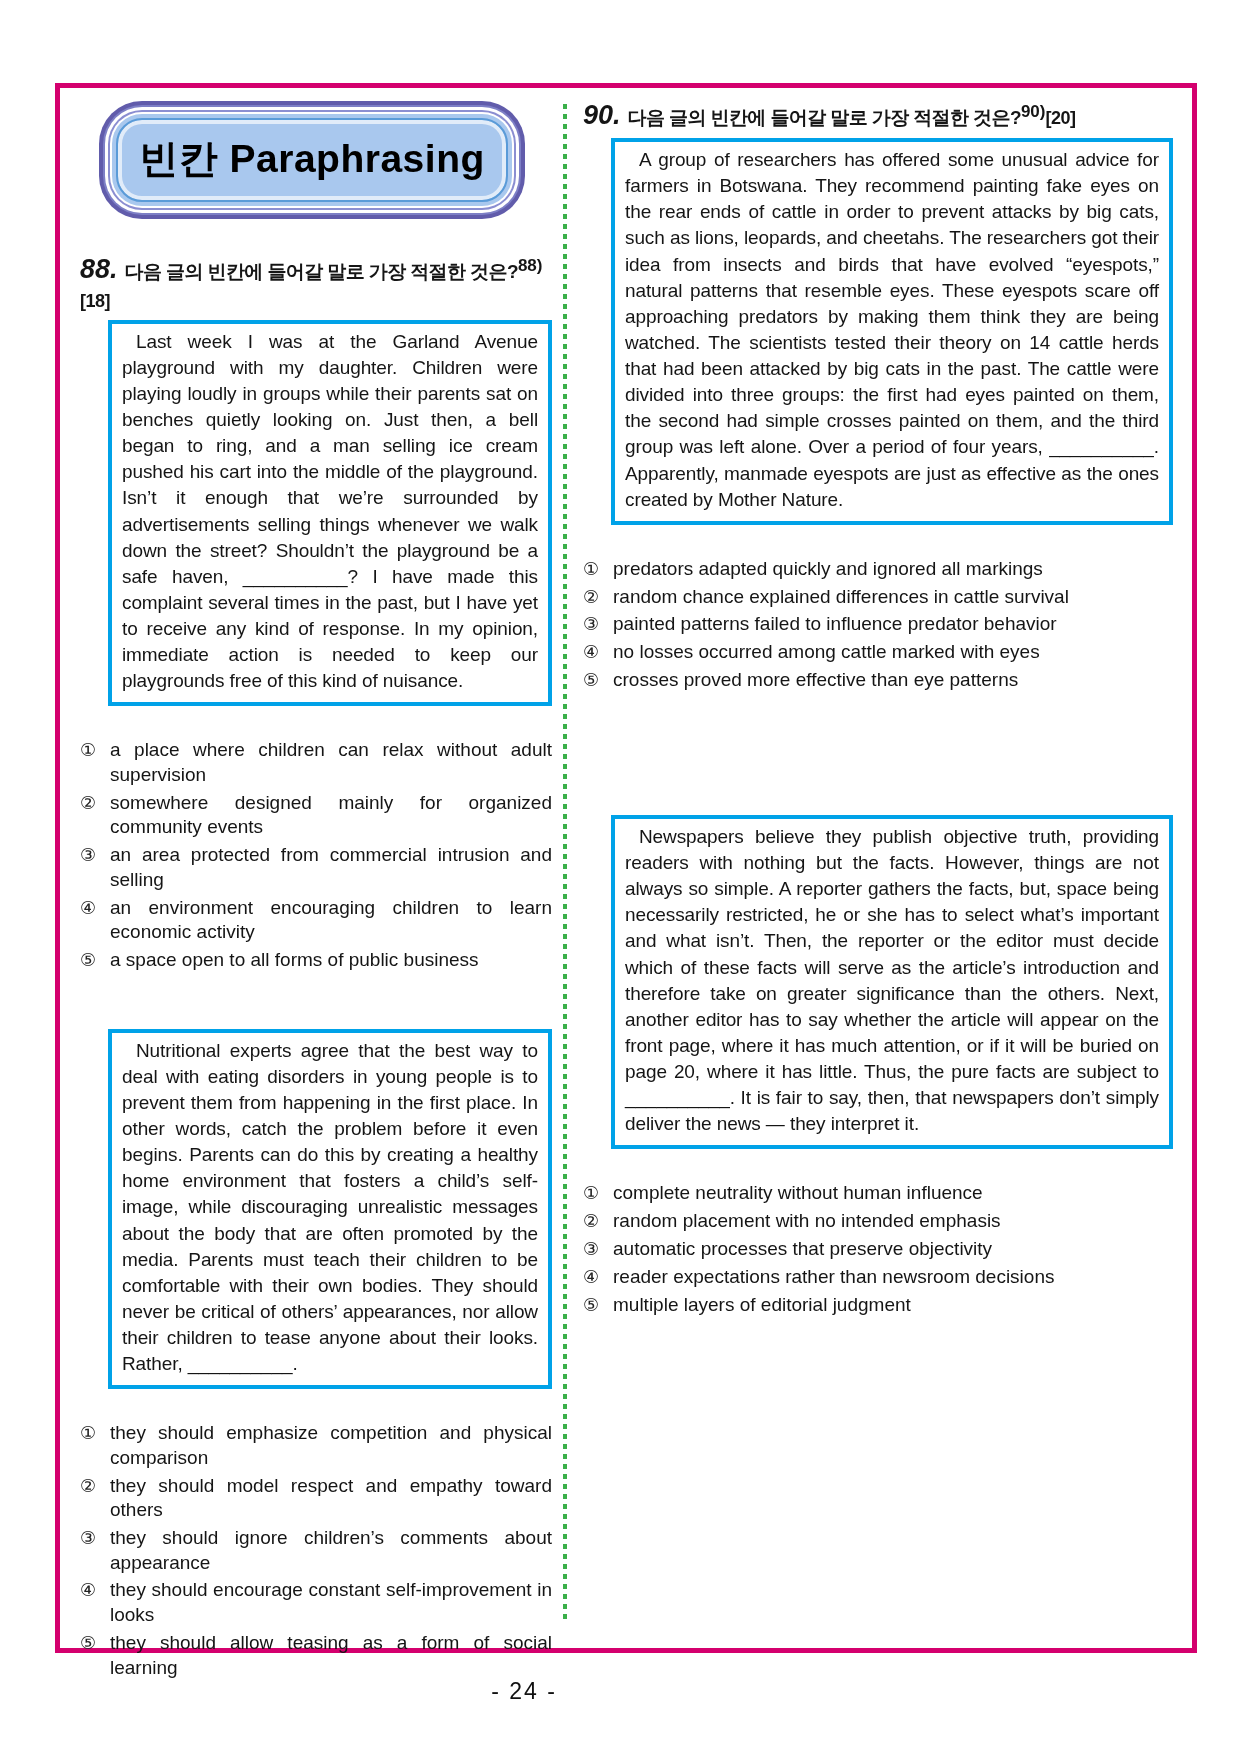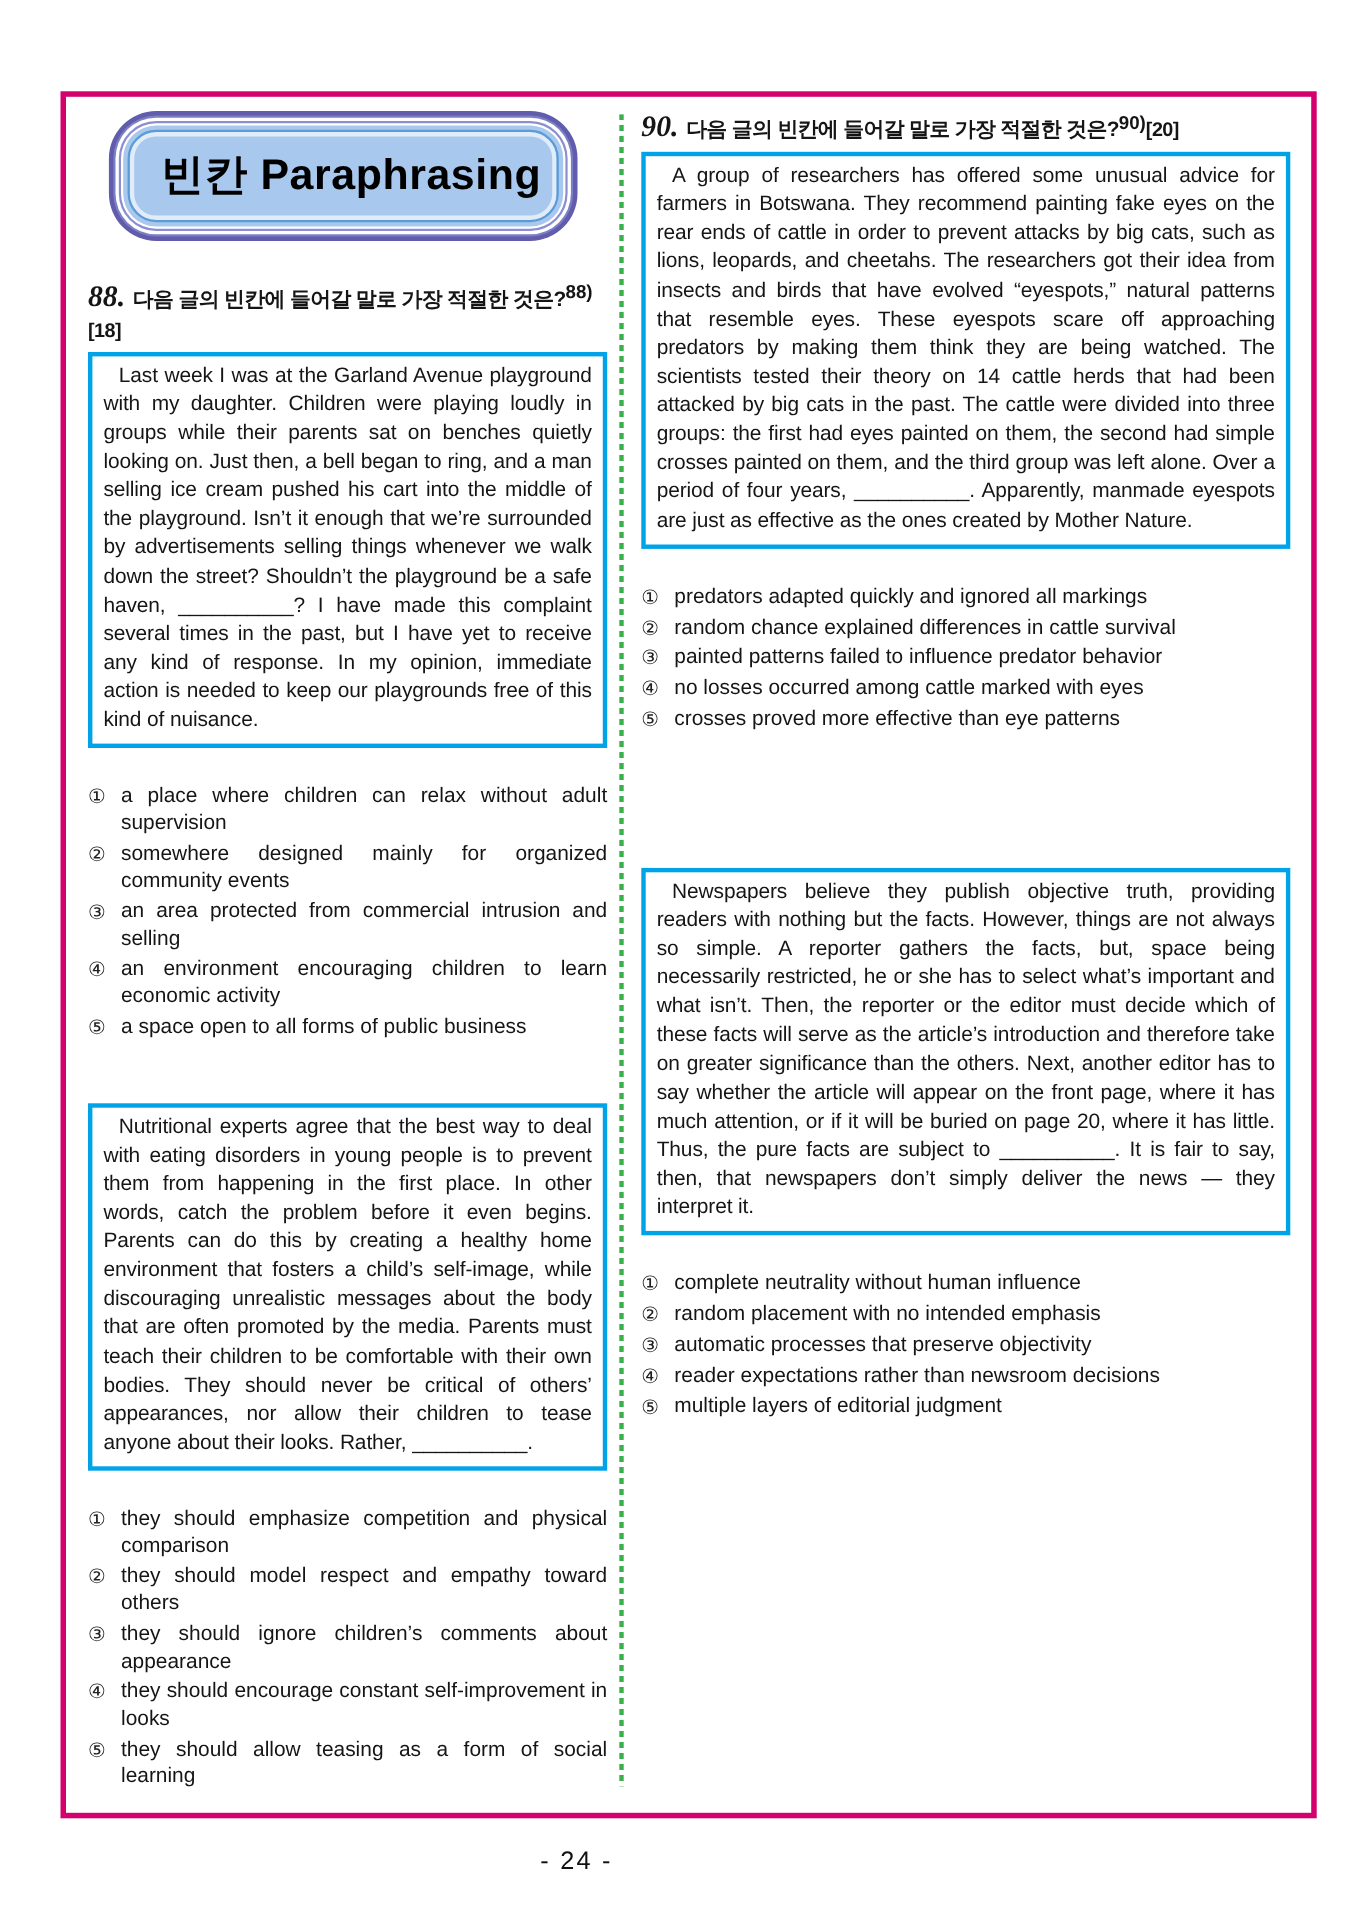--- a/index.html
+++ b/index.html
@@ -21,49 +21,50 @@
   .col-right{position:absolute;left:523px;top:12px;width:590px;}
 
   
   .title-wrap{padding:18px 0 0 22px;margin-bottom:52px;}
   .title-box{
     width:360px;
     background:#a9c8ee;
     border:2px solid #5a9bd8;
     border-radius:26px;
     padding:12px 14px 14px;
-    text-align:right;
+    text-align:center;
     box-shadow:
       inset 0 0 0 4px rgba(255,255,255,.65),
       0 0 0 4px #a9c8ee,
       0 0 0 6px #ffffff,
       0 0 0 8px #8b8ed1,
       0 0 0 11px #ffffff,
       0 0 0 13px #7d7fc6,
       0 0 0 17px #615cab;
     margin-left:14px;
   }
   .title-text{
     font-size:39px;font-weight:bold;color:#000;letter-spacing:.5px;
     white-space:nowrap;
   }
 
   
   .question{margin-bottom:56px;}
   .q-header{margin:0 0 7px 0;font-weight:normal;line-height:1.15;}
   .q-num{
-    font-family:Liberation Serif, serif;
+    font-family:Liberation Sans, sans-serif;
     font-style:italic;font-weight:bold;font-size:27px;margin-right:7px;
   }
   .q-prompt{font-size:19px;font-weight:600;letter-spacing:-0.6px;}
   .q-footnote{font-size:17px;font-weight:700;position:relative;top:-7px;}
   .q-tag{font-size:18px;font-weight:600;letter-spacing:-0.5px;text-align:center;}
   .passage-box{
     box-sizing:border-box;border:4px solid #00a2e8;background:#fff;
     padding:5px 10px 8px 10px;
+    margin-left:28px;
   }
   .passage{
     margin:0;font-size:19px;line-height:1.375;text-align:justify;
     text-indent:14px;letter-spacing:-0.1px;
   }
   .choices{list-style:none;margin:32px 0 0 0;padding:0;}
   .choice{display:flex;align-items:flex-start;margin:0 0 3px 0;}
   .choice .marker{
     flex:0 0 30px;font-size:18px;line-height:1.38;color:#222;
   }

